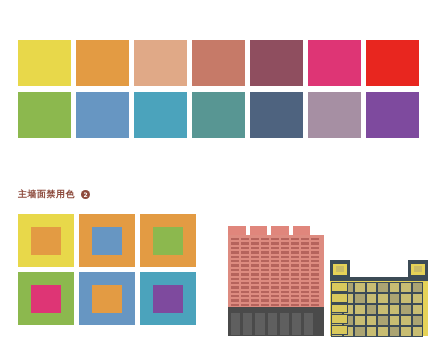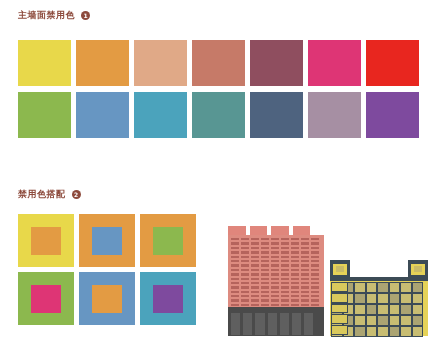--- a/index.html
+++ b/index.html
@@ -110,24 +110,20 @@
     position:absolute;left:2px;top:23px;width:15px;height:51px;
     display:flex;flex-direction:column;gap:3px;
   }
   #tower-b .lcell{width:15px;height:8px;background:#d9c95c;outline:1px solid #3c4b56;}
 </style>
 </head>
 <body>
 
 <div class="page">
 
-  <div class="section-head" id="head1">
-    <span class="section-title" style="color: rgb(141, 74, 60);">主墙面禁用色</span>
-    <span class="badge" style="background: rgb(141, 74, 60);">1</span>
-  </div>
 
   <div class="palette">
     <div class="palette-row">
       <div class="swatch" id="s00" style="background: rgb(232, 216, 74);"></div>
       <div class="swatch" id="s01" style="background: rgb(227, 155, 67);"></div>
       <div class="swatch" id="s02" style="background: rgb(224, 169, 135);"></div>
       <div class="swatch" id="s03" style="background: rgb(198, 122, 104);"></div>
       <div class="swatch" id="s04" style="background: rgb(143, 78, 95);"></div>
       <div class="swatch" id="s05" style="background: rgb(222, 53, 117);"></div>
       <div class="swatch" id="s06" style="background: rgb(232, 38, 31);"></div>
@@ -137,21 +133,21 @@
       <div class="swatch" id="s11" style="background: rgb(103, 150, 194);"></div>
       <div class="swatch" id="s12" style="background: rgb(75, 163, 188);"></div>
       <div class="swatch" id="s13" style="background: rgb(88, 150, 147);"></div>
       <div class="swatch" id="s14" style="background: rgb(78, 99, 127);"></div>
       <div class="swatch" id="s15" style="background: rgb(166, 143, 163);"></div>
       <div class="swatch" id="s16" style="background: rgb(126, 74, 158);"></div>
     </div>
   </div>
 
   <div class="section-head" id="head2">
-    <span class="section-title" style="color: rgb(141, 74, 60);">禁用色搭配</span>
+    <span class="section-title" style="color: rgb(141, 74, 60);">主墙面禁用色</span>
     <span class="badge" style="background: rgb(141, 74, 60);">2</span>
   </div>
 
   <div class="combos">
     <div class="combo-row">
       <div class="combo" id="c00" style="background: rgb(232, 216, 74);">
           <div class="combo-inner" style="background: rgb(227, 155, 67);"></div>
         </div>
       <div class="combo" id="c01" style="background: rgb(227, 155, 67);">
           <div class="combo-inner" style="background: rgb(103, 150, 194);"></div>

